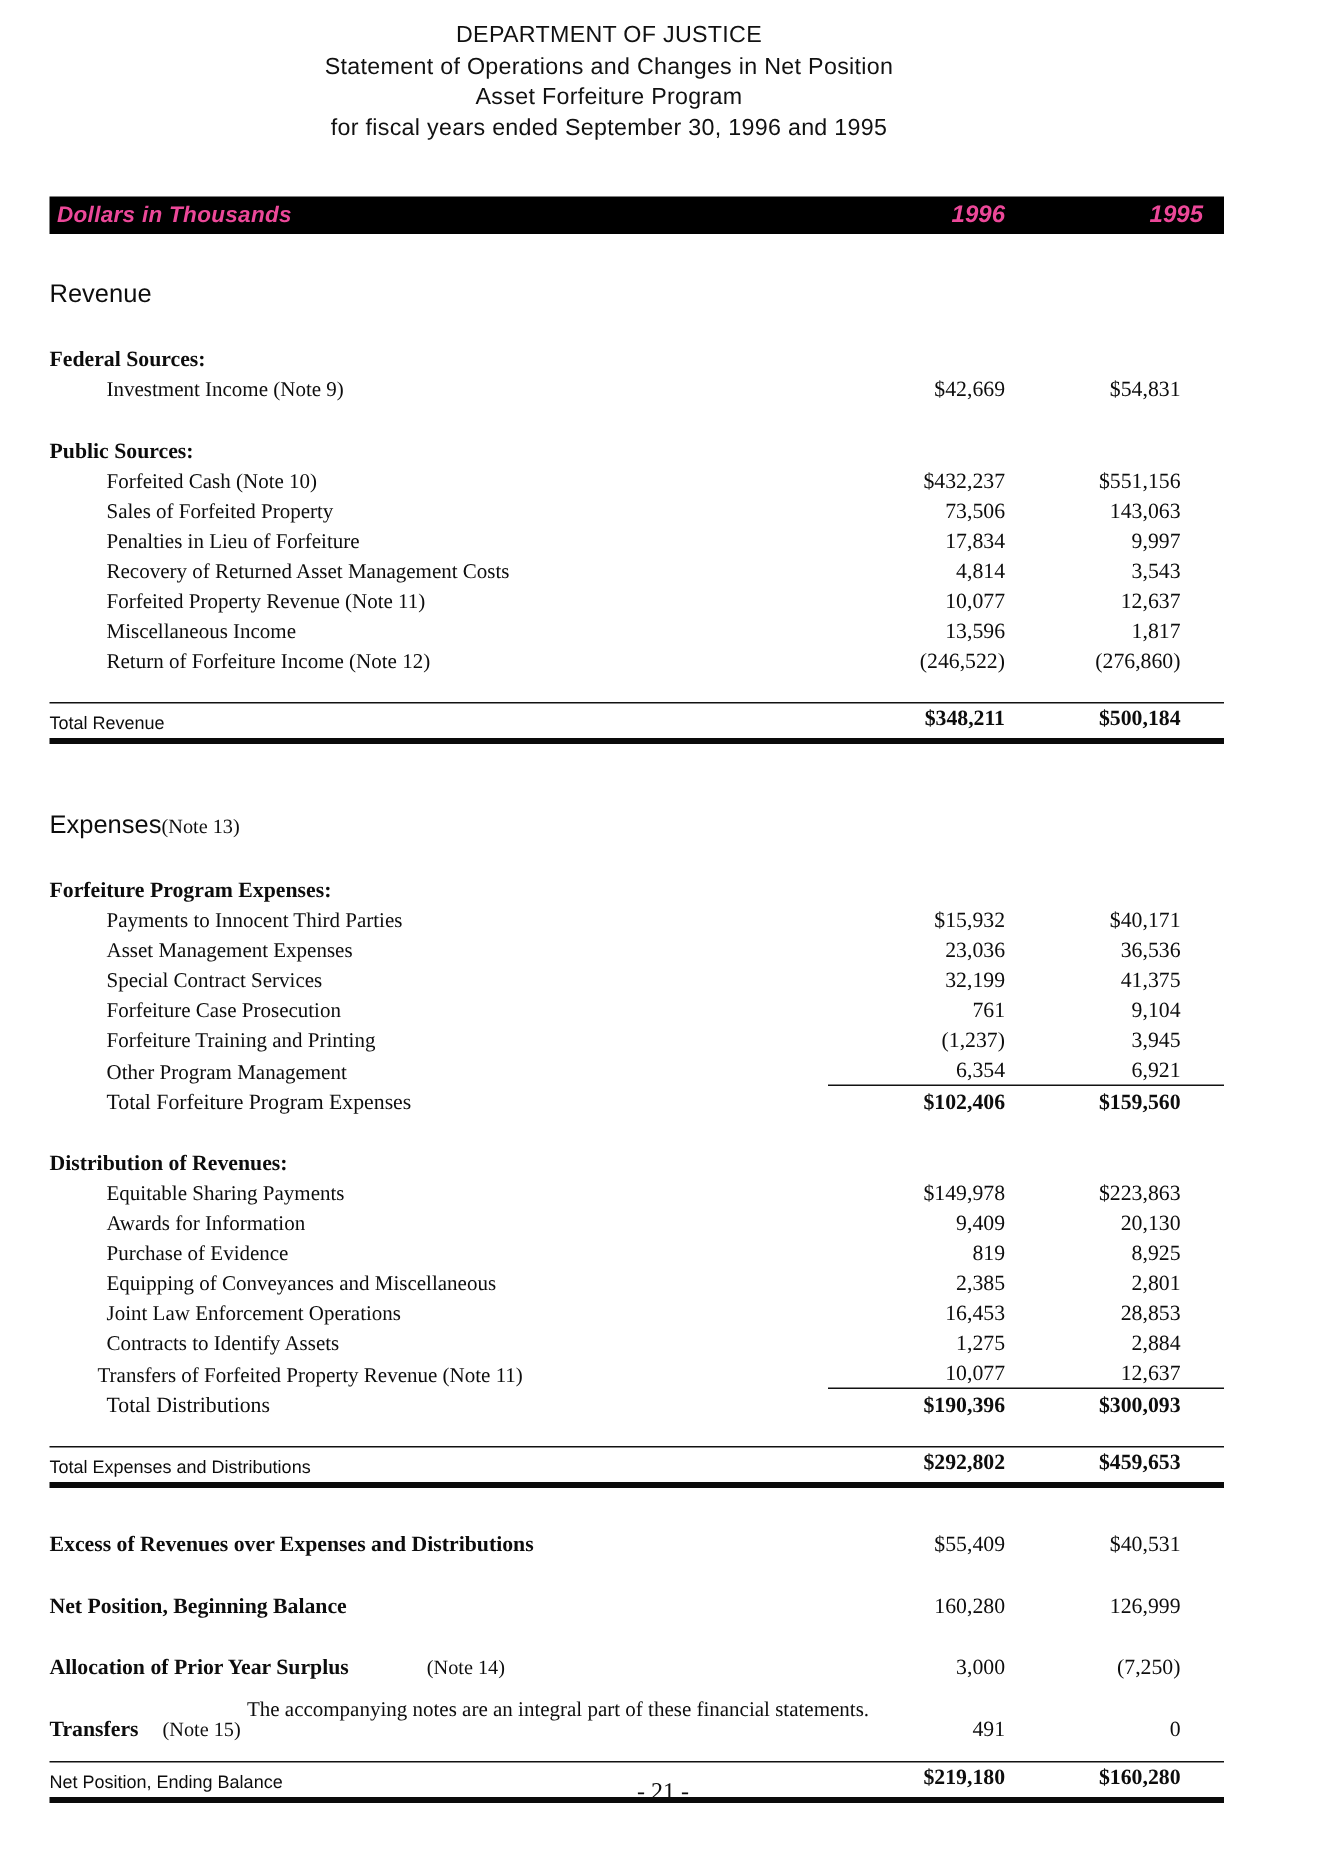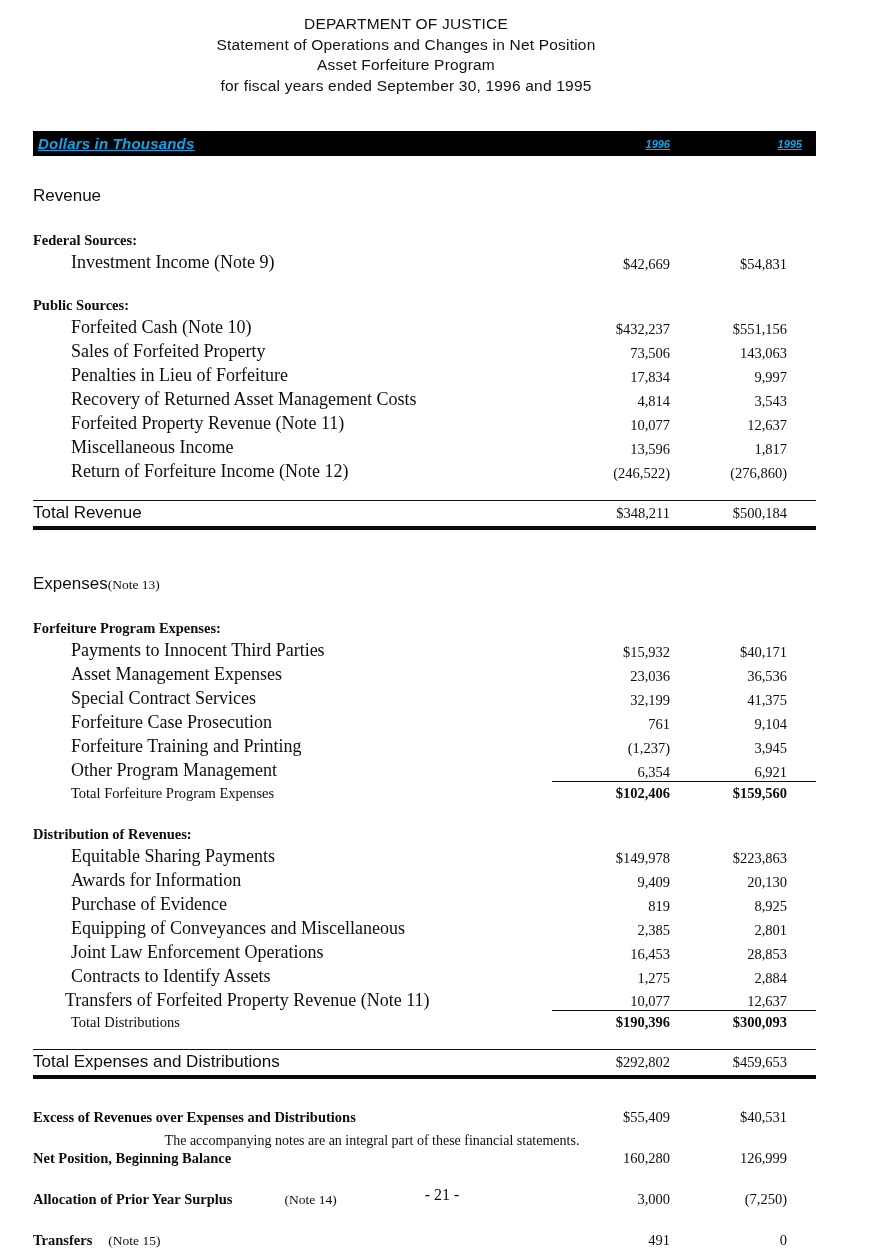--- a/index.html
+++ b/index.html
@@ -49,44 +49,43 @@
 
   td, th {
     padding: 0;
     vertical-align: bottom;
     font-weight: normal;
   }
 
   
   .barrow td {
     background: #000000;
-    color: #0ea5e9;
+    color: #ec4899;
     height: 25px;
     vertical-align: middle;
-    text-decoration: underline;
   }
   .bar-title {
     font-family: "Liberation Sans", sans-serif;
     font-style: italic;
     font-weight: bold;
     font-size: 15px;
     padding-left: 5px;
     letter-spacing: 0.2px;
   }
   .bar-year {
     font-family: "Liberation Sans", sans-serif;
     font-style: italic;
     font-weight: bold;
-    font-size: 11px;
+    font-size: 16px;
     text-align: right;
     padding-right: 14px;
   }
 
   
-  .lbl      { font-size: 18px; padding-top: 3px; }
+  .lbl      { font-size: 14px; padding-top: 3px; }
   .num      { font-size: 14.5px; text-align: right; padding-right: 14px; padding-top: 3px; white-space: nowrap; }
   .num-w    { font-size: 14.5px; text-align: right; padding-right: 29px; padding-top: 3px; white-space: nowrap; }
 
   .sec-head {
     font-family: "Liberation Sans", sans-serif;
     font-size: 17px;
     padding-top: 18px;
     padding-bottom: 2px;
   }
   .sec-head .note {
@@ -112,29 +111,29 @@
   }
   .rule-thick td {
     border-top: 4px solid #0a0a0a;
     height: 0; font-size: 0; line-height: 0;
   }
   
   .snum-rule { border-top: 1.5px solid #111; }
 
   .total-line td {
     font-family: "Liberation Sans", sans-serif;
-    font-size: 17px;
+    font-size: 12px;
     padding-top: 2px;
     padding-bottom: 3px;
   }
   .total-line .num,
   .total-line .num-w {
     font-family: "Liberation Serif", serif;
     font-size: 14.5px;
-    font-weight: normal;
+    font-weight: bold;
     padding-bottom: 4px;
   }
   .bold { font-weight: bold; }
 
   .note-inline { font-size: 13.5px; }
   .note-gap { display: inline-block; width: 52px; }
 
   
   .footer-note {
     position: absolute;

